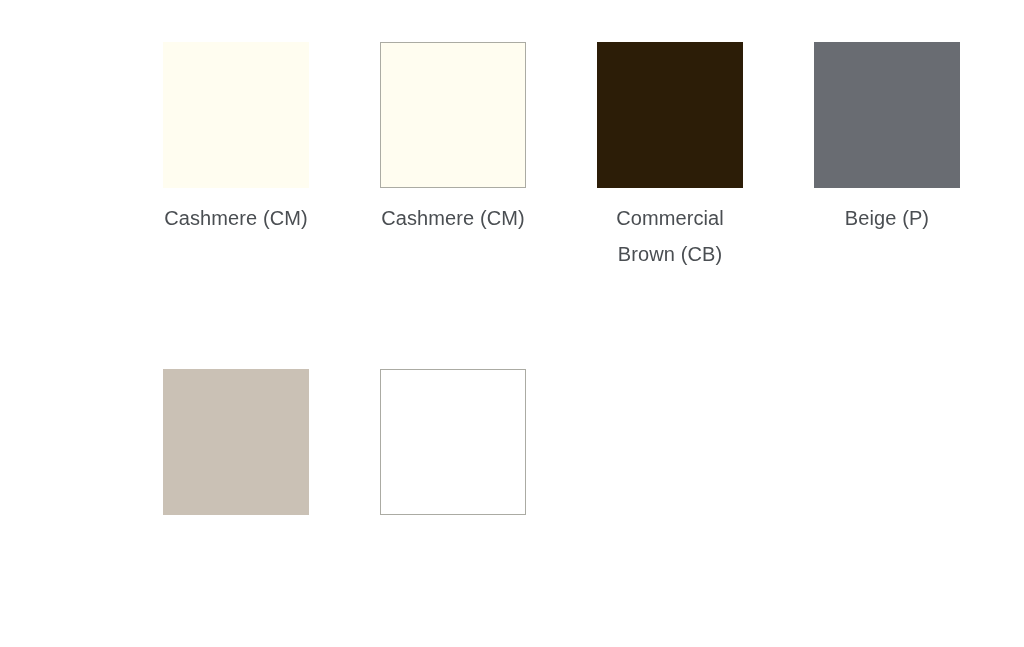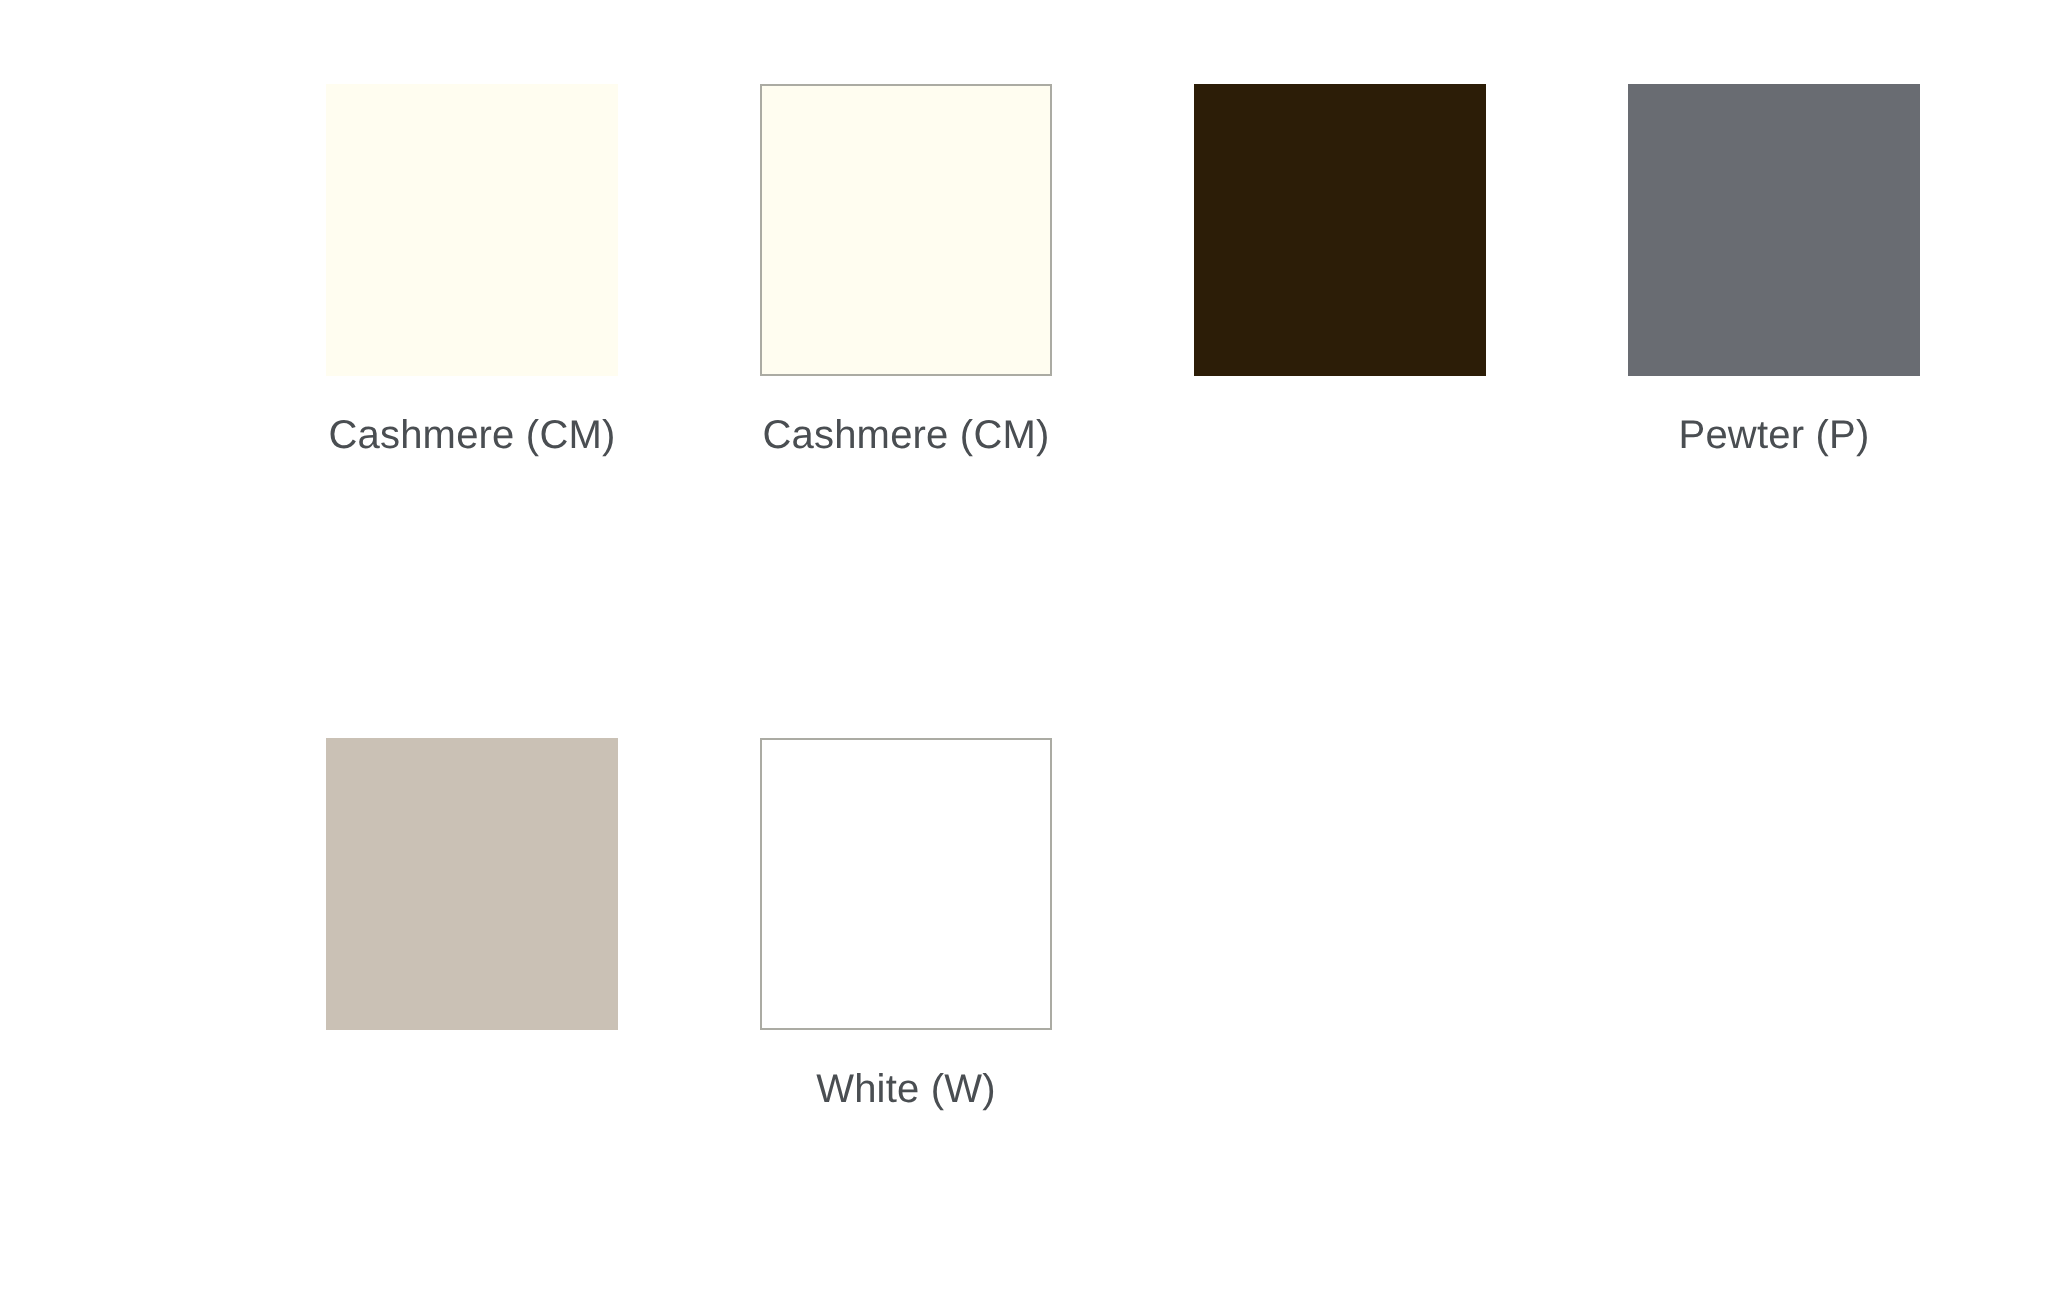--- a/index.html
+++ b/index.html
@@ -69,25 +69,25 @@
     <div class="swatch-cell">
       <div class="swatch-chip" style="background: rgb(255, 253, 240);"></div>
       <div class="swatch-label">Cashmere (CM)</div>
     </div>
     <div class="swatch-cell">
       <div class="swatch-chip bordered" style="background: rgb(255, 253, 240); border-color: rgb(171, 171, 163);"></div>
       <div class="swatch-label">Cashmere (CM)</div>
     </div>
     <div class="swatch-cell">
       <div class="swatch-chip" style="background: rgb(44, 29, 7);"></div>
+      <div class="swatch-label">Commercial Brown (CB)</div>
     </div>
     <div class="swatch-cell">
       <div class="swatch-chip" style="background: rgb(105, 108, 114);"></div>
-      <div class="swatch-label">Pewter (P)</div>
+      <div class="swatch-label">Beige (P)</div>
     </div>
     <div class="swatch-cell">
       <div class="swatch-chip" style="background: rgb(202, 193, 181);"></div>
     </div>
     <div class="swatch-cell">
       <div class="swatch-chip bordered" style="background: rgb(255, 255, 255); border-color: rgb(171, 171, 163);"></div>
-      <div class="swatch-label">White (W)</div>
     </div>
   </div>
 
 </body></html>

